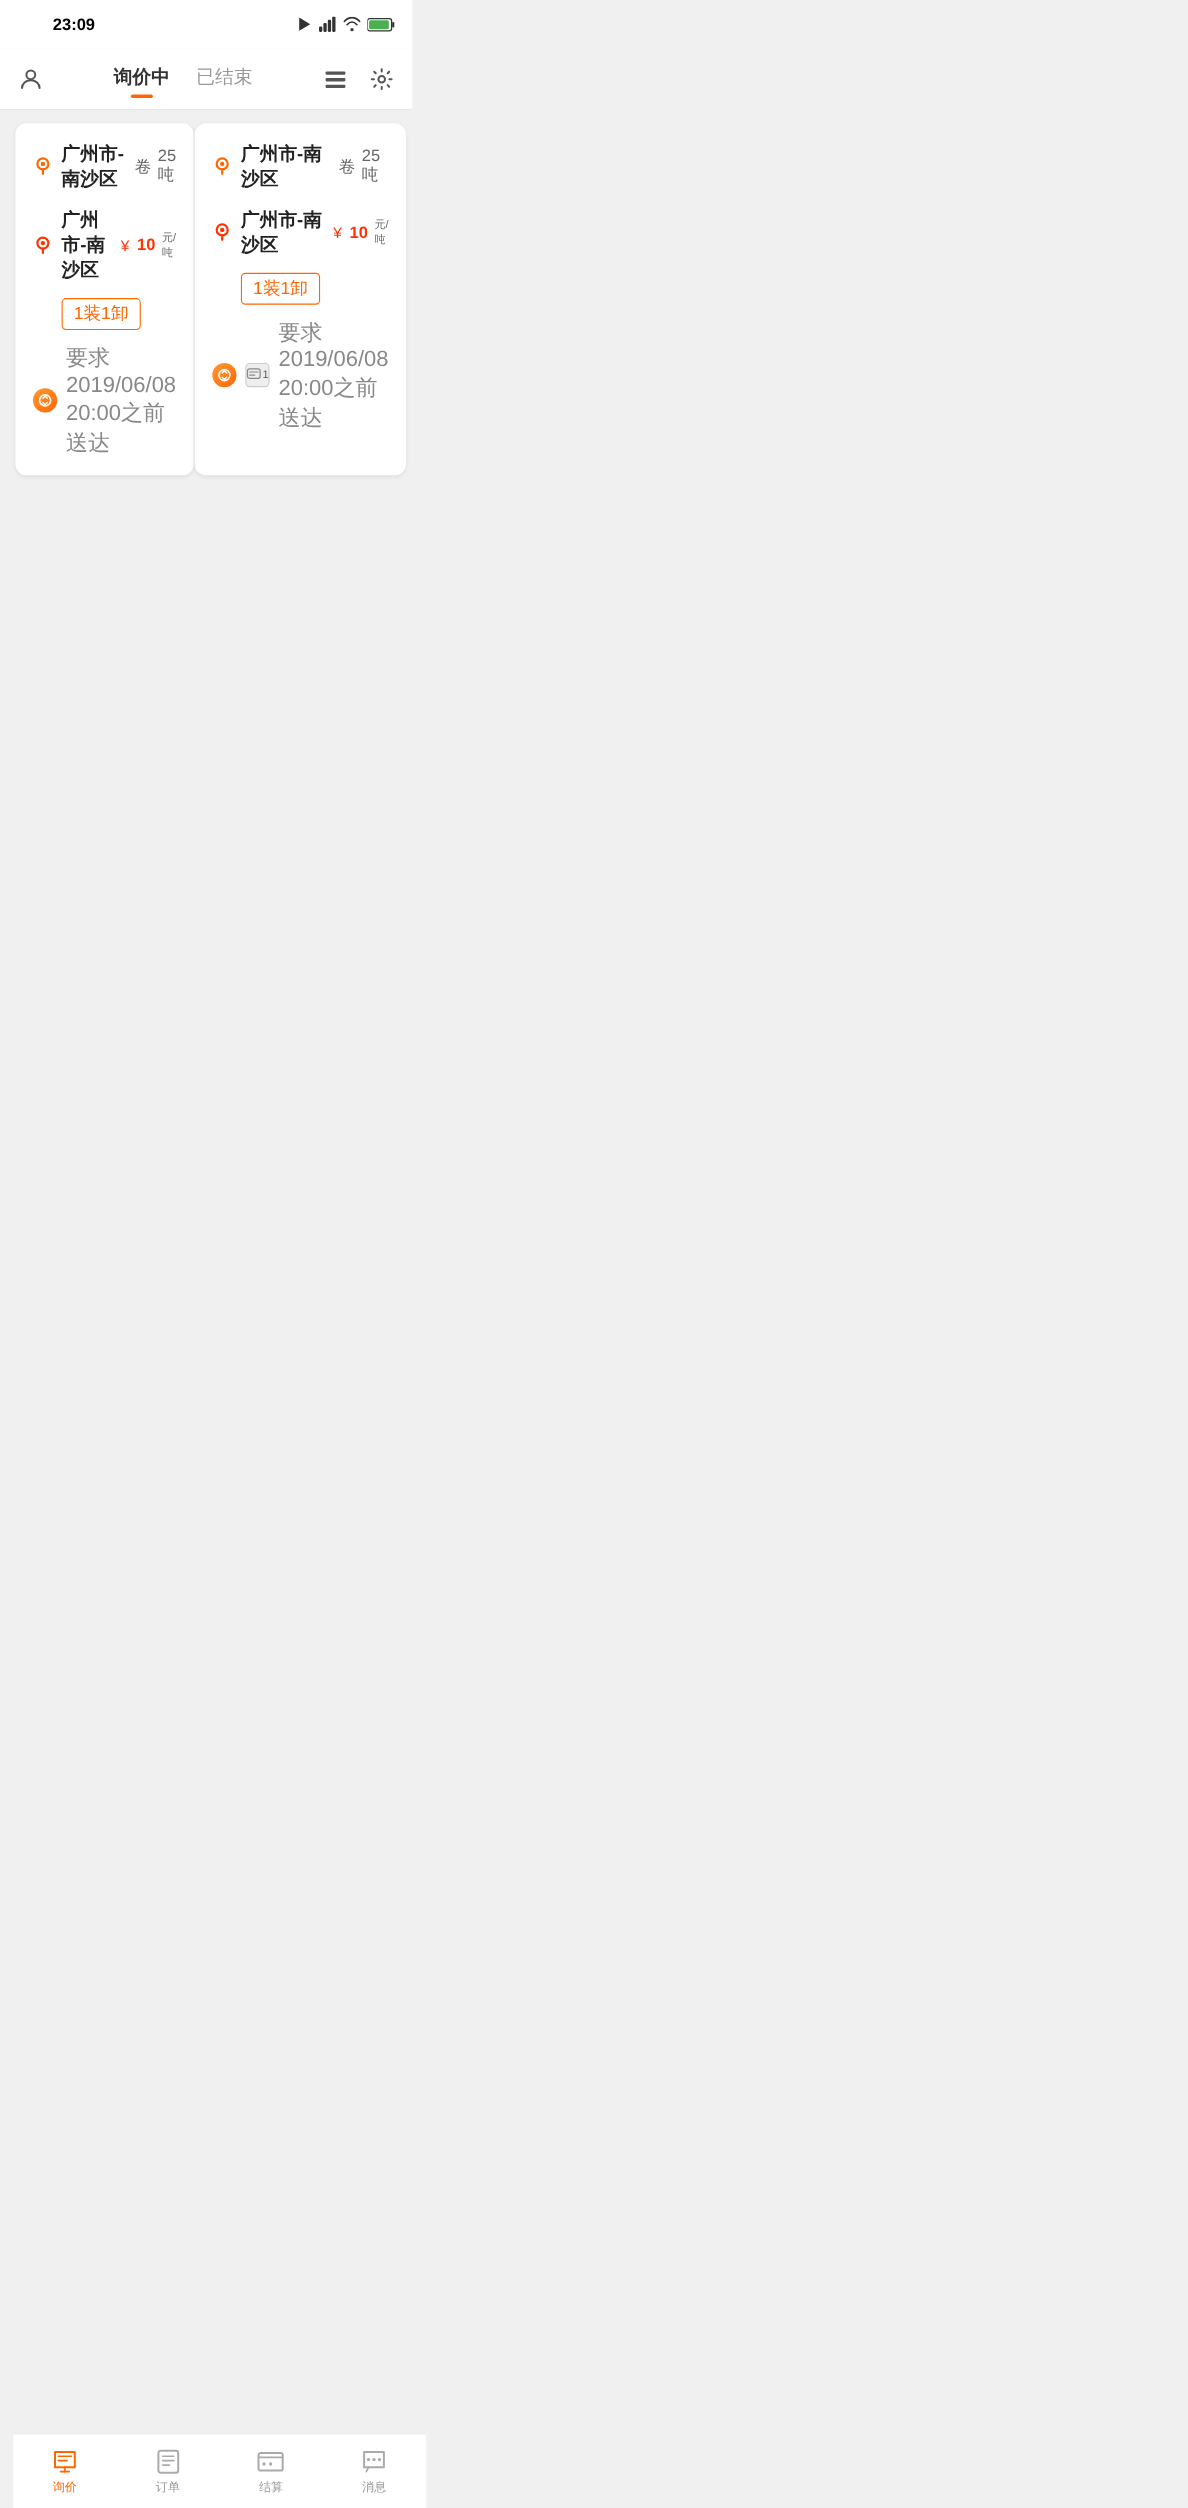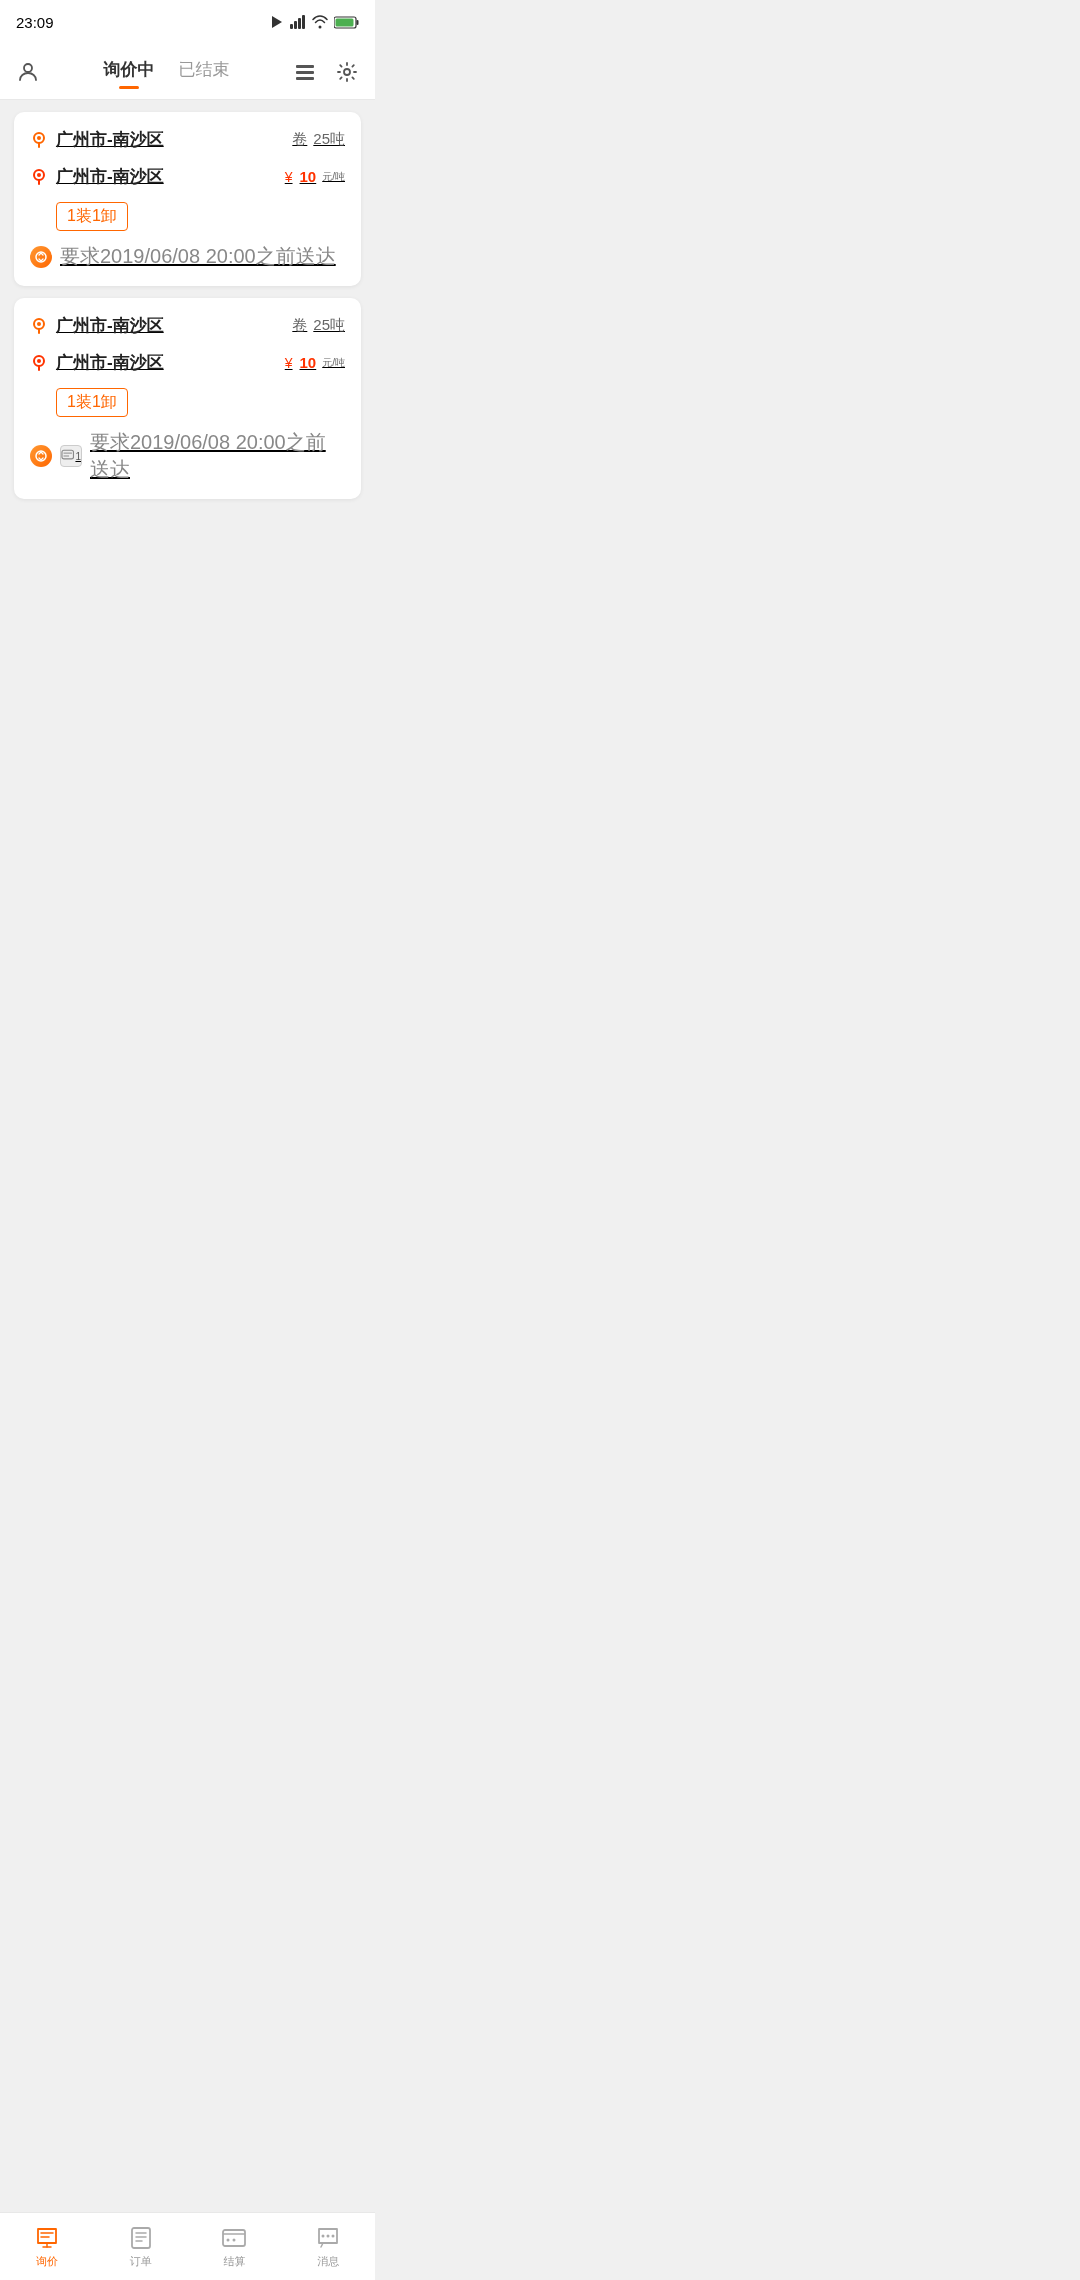--- a/index.html
+++ b/index.html
@@ -17,21 +17,21 @@
     .status-bar {
       background: #fff;
       height: 44px;
       display: flex;
       align-items: center;
       justify-content: space-between;
       padding: 0 16px;
       font-size: 15px;
       font-weight: 600;
     }
-    .status-time { font-size: 15px; font-weight: 400; }
+    .status-time { font-size: 15px; font-weight: 700; margin-left: 32px; }
     .status-icons { display: flex; align-items: center; gap: 6px; }
 
     
     .top-nav {
       background: #fff;
       height: 56px;
       display: flex;
       align-items: center;
       padding: 0 12px;
       border-bottom: 1px solid #e8e8e8;
@@ -87,23 +87,22 @@
       justify-content: center;
       font-size: 20px;
       color: #555;
       cursor: pointer;
     }
 
     
     .main-content {
       padding: 12px 14px;
       display: flex;
-      flex-direction: column;
-      gap: 12px;
-      text-decoration: underline;
+      flex-direction: row;
+      gap: 1px;
     }
 
     
     .card {
       background: #fff;
       border-radius: 10px;
       padding: 16px;
       box-shadow: 0 1px 4px rgba(0,0,0,0.07);
     }
 
@@ -203,21 +202,21 @@
     }
     .footer-text {
       font-size: 20px;
       color: #888;
     }
 
     
     .bottom-nav {
       position: fixed;
       bottom: 0;
-      left: 0;
+      left: 12px;
       width: 375px;
       height: 68px;
       background: #fff;
       border-top: 1px solid #e8e8e8;
       display: flex;
       align-items: center;
       justify-content: space-around;
     }
     .bottom-nav-item {
       display: flex;

